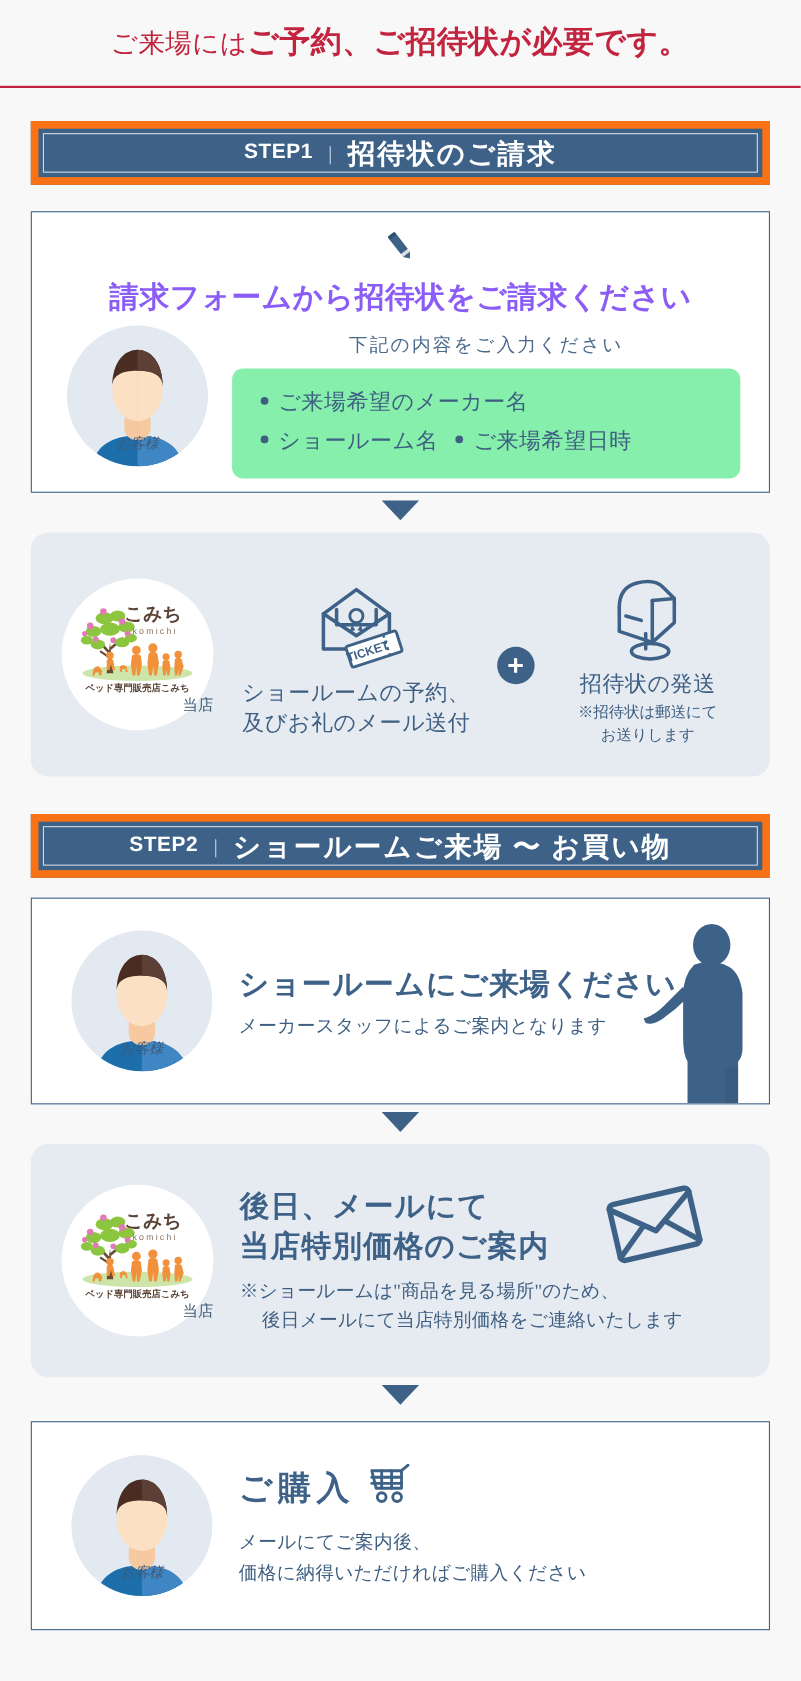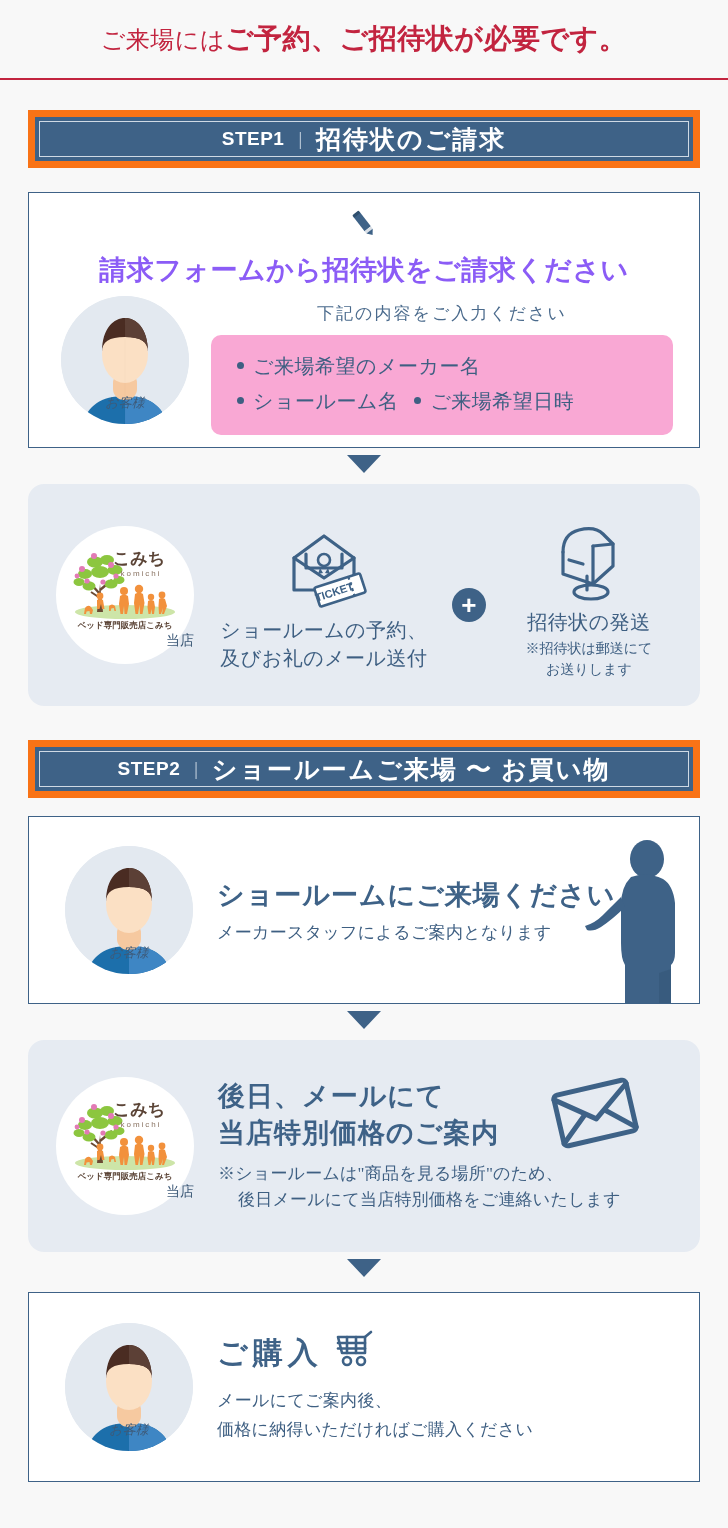--- a/index.html
+++ b/index.html
@@ -170,21 +170,21 @@
   }
   .form-right { flex: 1; padding-top: 6px; }
   .form-sub {
     text-align: center;
     font-size: 17px;
     color: #4a6a8c;
     letter-spacing: 2px;
     margin-bottom: 10px;
   }
   .bullet-box {
-    background: #f9a8d4;
+    background: #86efac;
     border-radius: 10px;
     padding: 14px 8px 16px 26px;
   }
   .bullet-row {
     font-size: 20px;
     color: #3e5f82;
     line-height: 1.75;
     letter-spacing: 0.5px;
     white-space: nowrap;
   }

